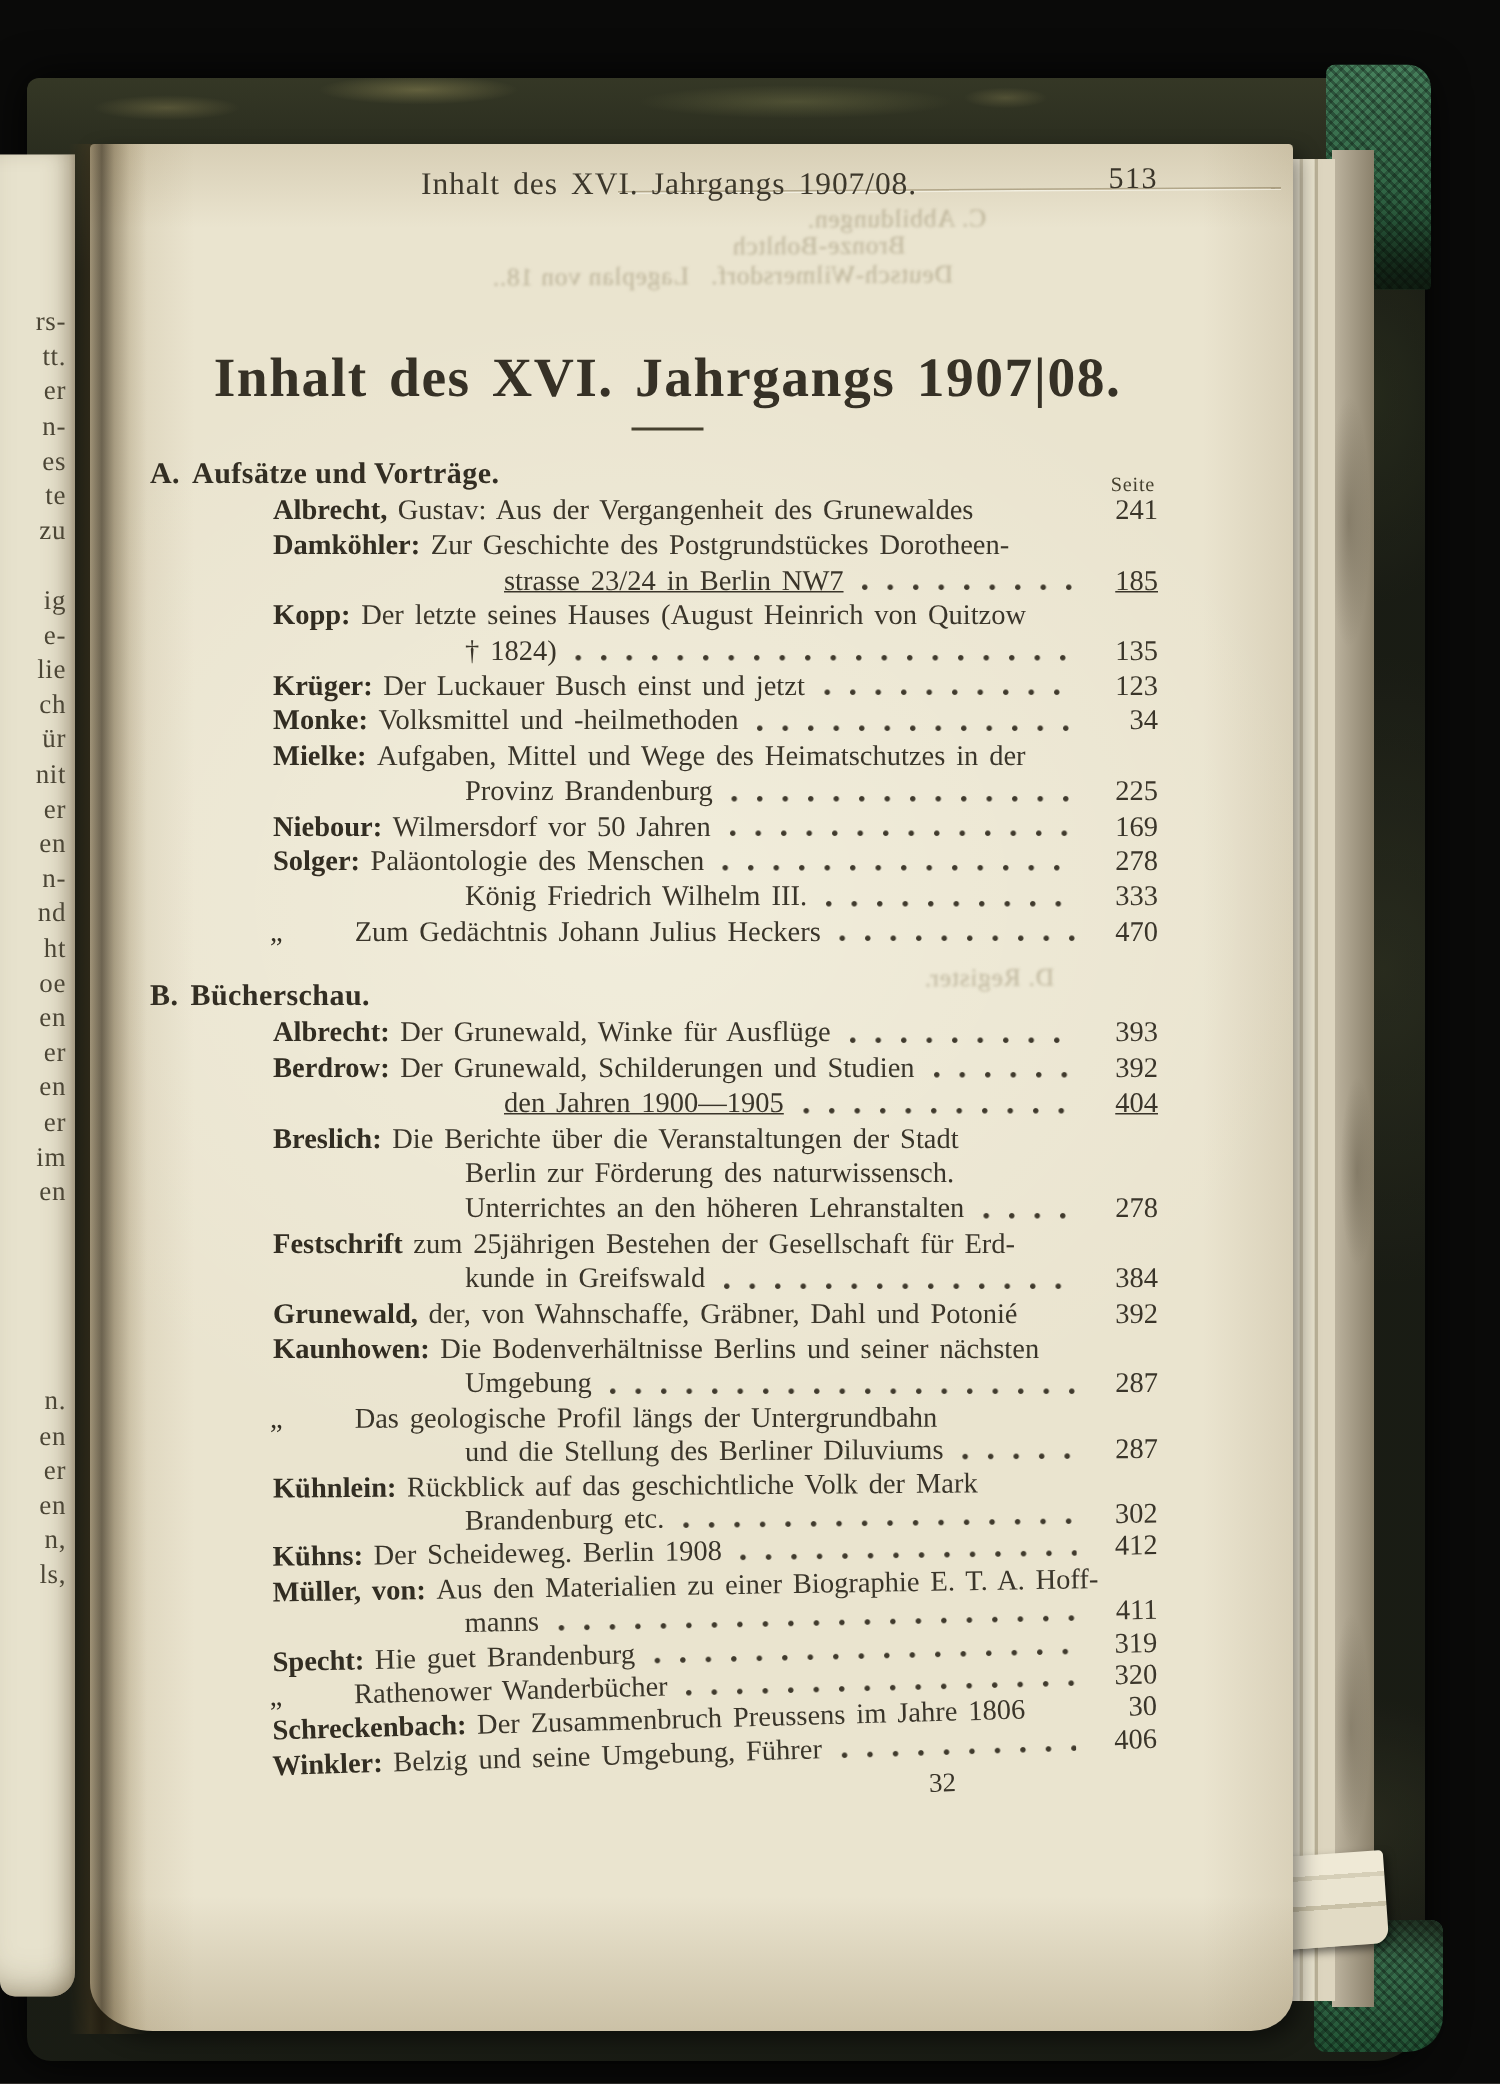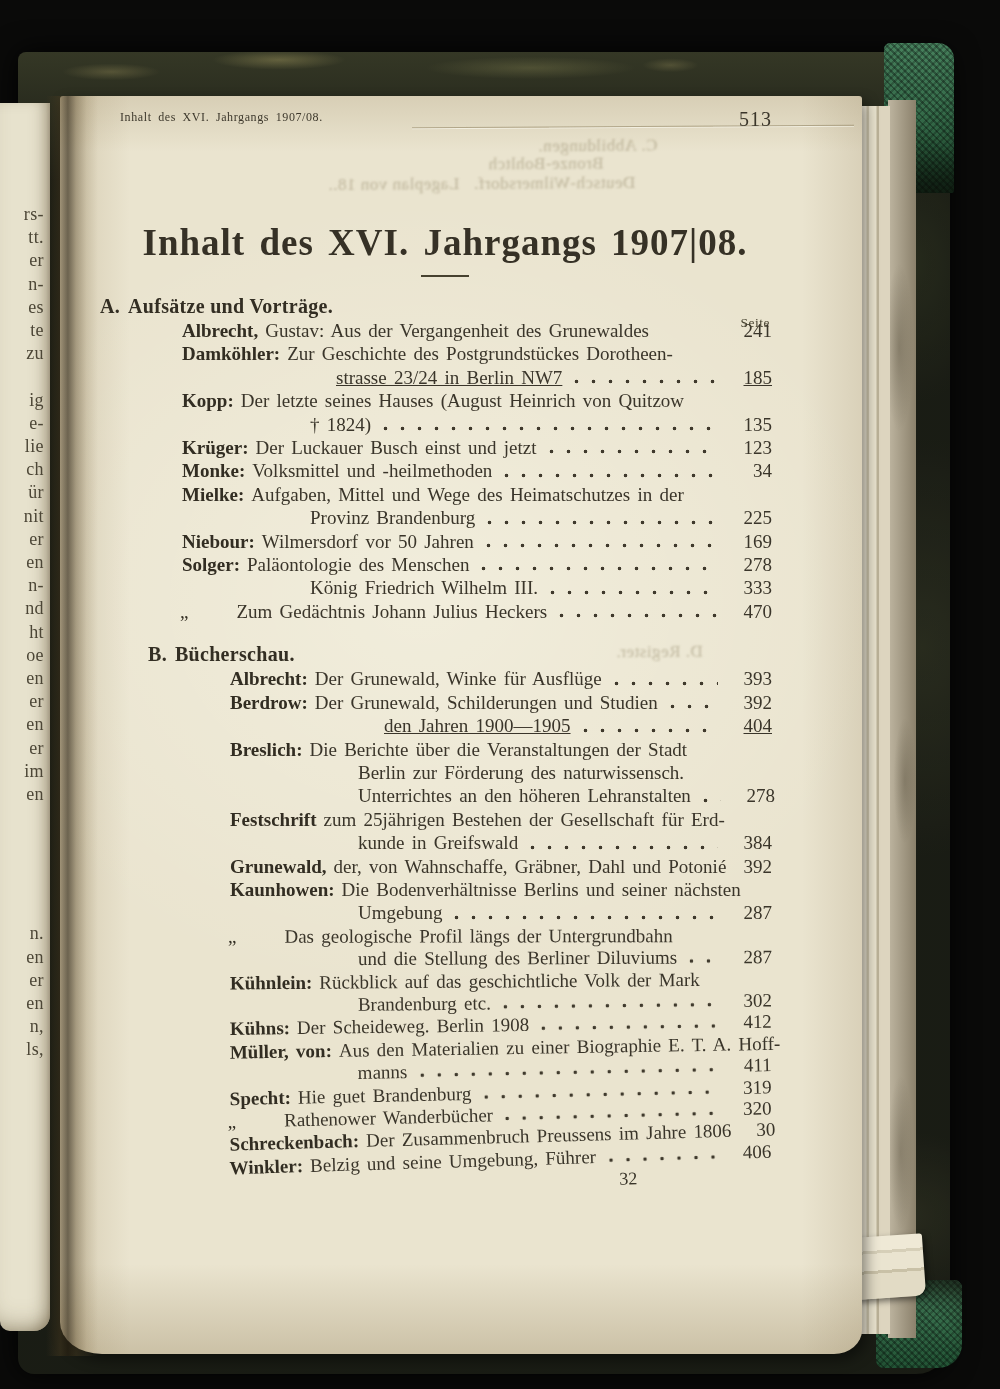--- a/index.html
+++ b/index.html
@@ -70,21 +70,21 @@
   .page .top-crease{position:absolute;left:352px;top:30px;right:8px;height:1px;
       background:rgba(120,104,68,.45);box-shadow:0 1px 0 rgba(255,255,248,.55);
       transform:rotate(-.35deg);}
 
   
   .bleed{position:absolute;transform:scaleX(-1) rotate(.4deg);color:rgba(118,106,70,.40);
       filter:blur(1.1px);font-size:17px;white-space:pre;letter-spacing:.5px;}
 
   
   .content{position:absolute;left:38px;top:14px;width:674px;color:#3a352a;}
-  .running-header{padding-left:22px;font-size:12px;letter-spacing:.6px;
+  .running-header{text-align:center;padding-left:22px;font-size:21px;letter-spacing:.6px;
       word-spacing:3px;color:#3d382c;}
   .folio{position:absolute;top:-2px;right:0;font-size:20px;letter-spacing:1px;}
   .main-title{margin-top:96px;text-align:center;padding-left:20px;font-size:37px;
       font-weight:700;letter-spacing:1px;word-spacing:4px;color:#363126;line-height:44px;}
   .title-rule{width:48px;height:2px;background:#46412f;margin:10px auto 0 auto;transform:translateX(10px);}
   .seite{position:absolute;top:205px;right:2px;font-size:13.5px;letter-spacing:.5px;color:#46412f;}
 
   .section-heading{margin-top:16px;padding-left:2px;font-weight:700;font-size:20px;
       line-height:26px;color:#332e23;letter-spacing:.3px;}
   .section-heading .sec-label{margin-right:8px;}
@@ -96,21 +96,21 @@
   .toc-row.indent-cont2{padding-left:212px;}
   .toc-row.indent-ditto{padding-left:82px;}
   .toc-row.indent-ditto .row-lead{font-weight:400;margin-right:48px;}
   .leader{flex:1;min-width:18px;height:5px;align-self:flex-end;margin:0 10px 5px 12px;
       background-image:radial-gradient(circle at 2.5px 2.5px,#403a2d 1.5px,rgba(0,0,0,0) 2.1px);
       background-size:17px 5px;background-repeat:repeat-x;}
   .spacer{flex:1;}
   .row-page{min-width:44px;text-align:right;}
   .sig{margin-top:4px;padding-left:522px;font-size:18px;}
 
-  .b-section{margin-top:18px;margin-left:48px;}
+  .b-section{margin-top:18px;}
 </style>
 </head>
 <body>
 
 <div class="scene">
   <div class="cover"></div>
   <div class="cloth cloth-tr"></div>
   <div class="cloth cloth-br"></div>
   <div class="edge-tan"></div>
   <div class="edge-cream"></div>

